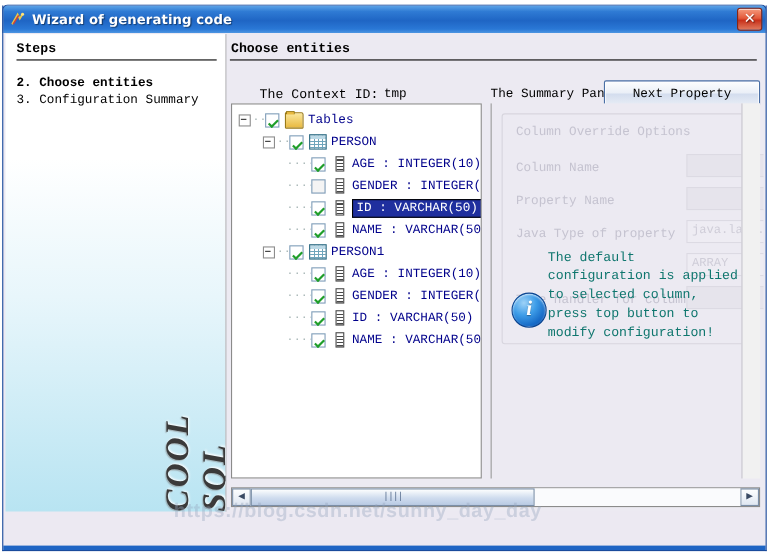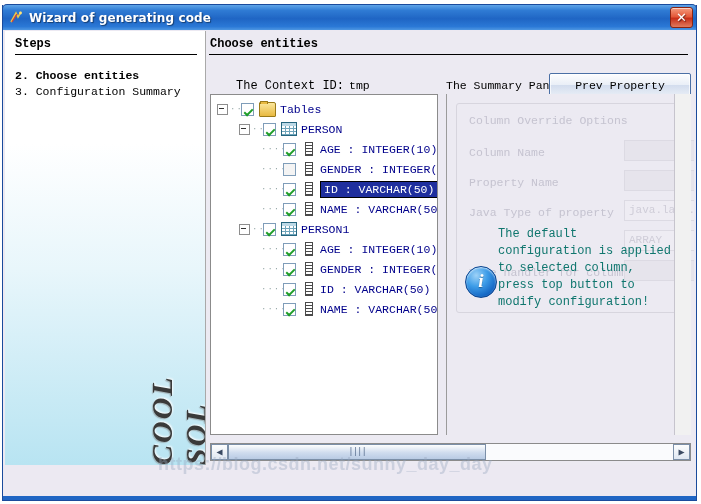--- a/index.html
+++ b/index.html
@@ -267,21 +267,21 @@
       </div>
 
       <div class="content">
         <div class="content-title">Choose entities</div>
         <div class="content-rule"></div>
 
         <div class="ctx-row">
           <span class="ctx-label">The Context ID:</span>
           <span class="ctx-value">tmp</span>
           <span class="summary-label">The Summary Panel</span>
-          <span class="edit-btn">Prev Property</span>
+          <span class="edit-btn">Next Property</span>
         </div>
 
         <div class="split">
 
           <div class="tree-pane">
             <div class="tree" id="tree-root">
                 <div class="trow">
                   <span class="ind" style="width: 4px;"></span>
                   <span class="expander"></span>
                   <span class="dots">··</span>

